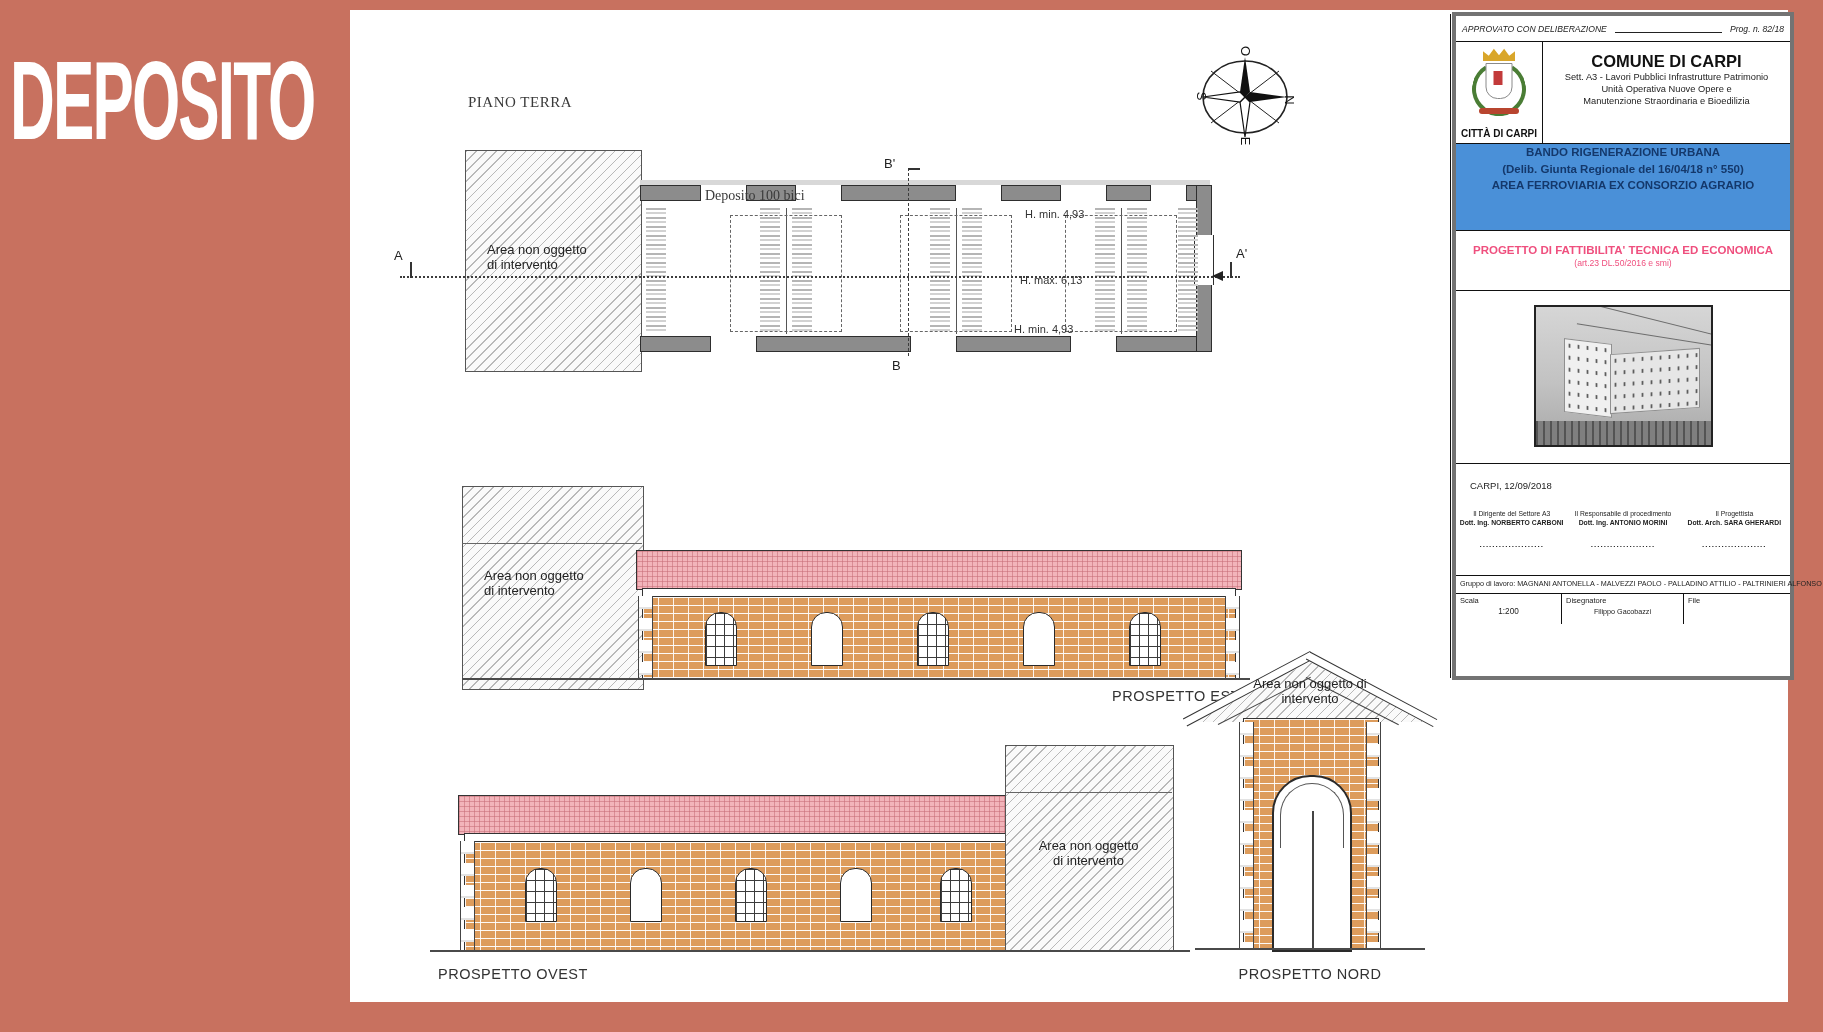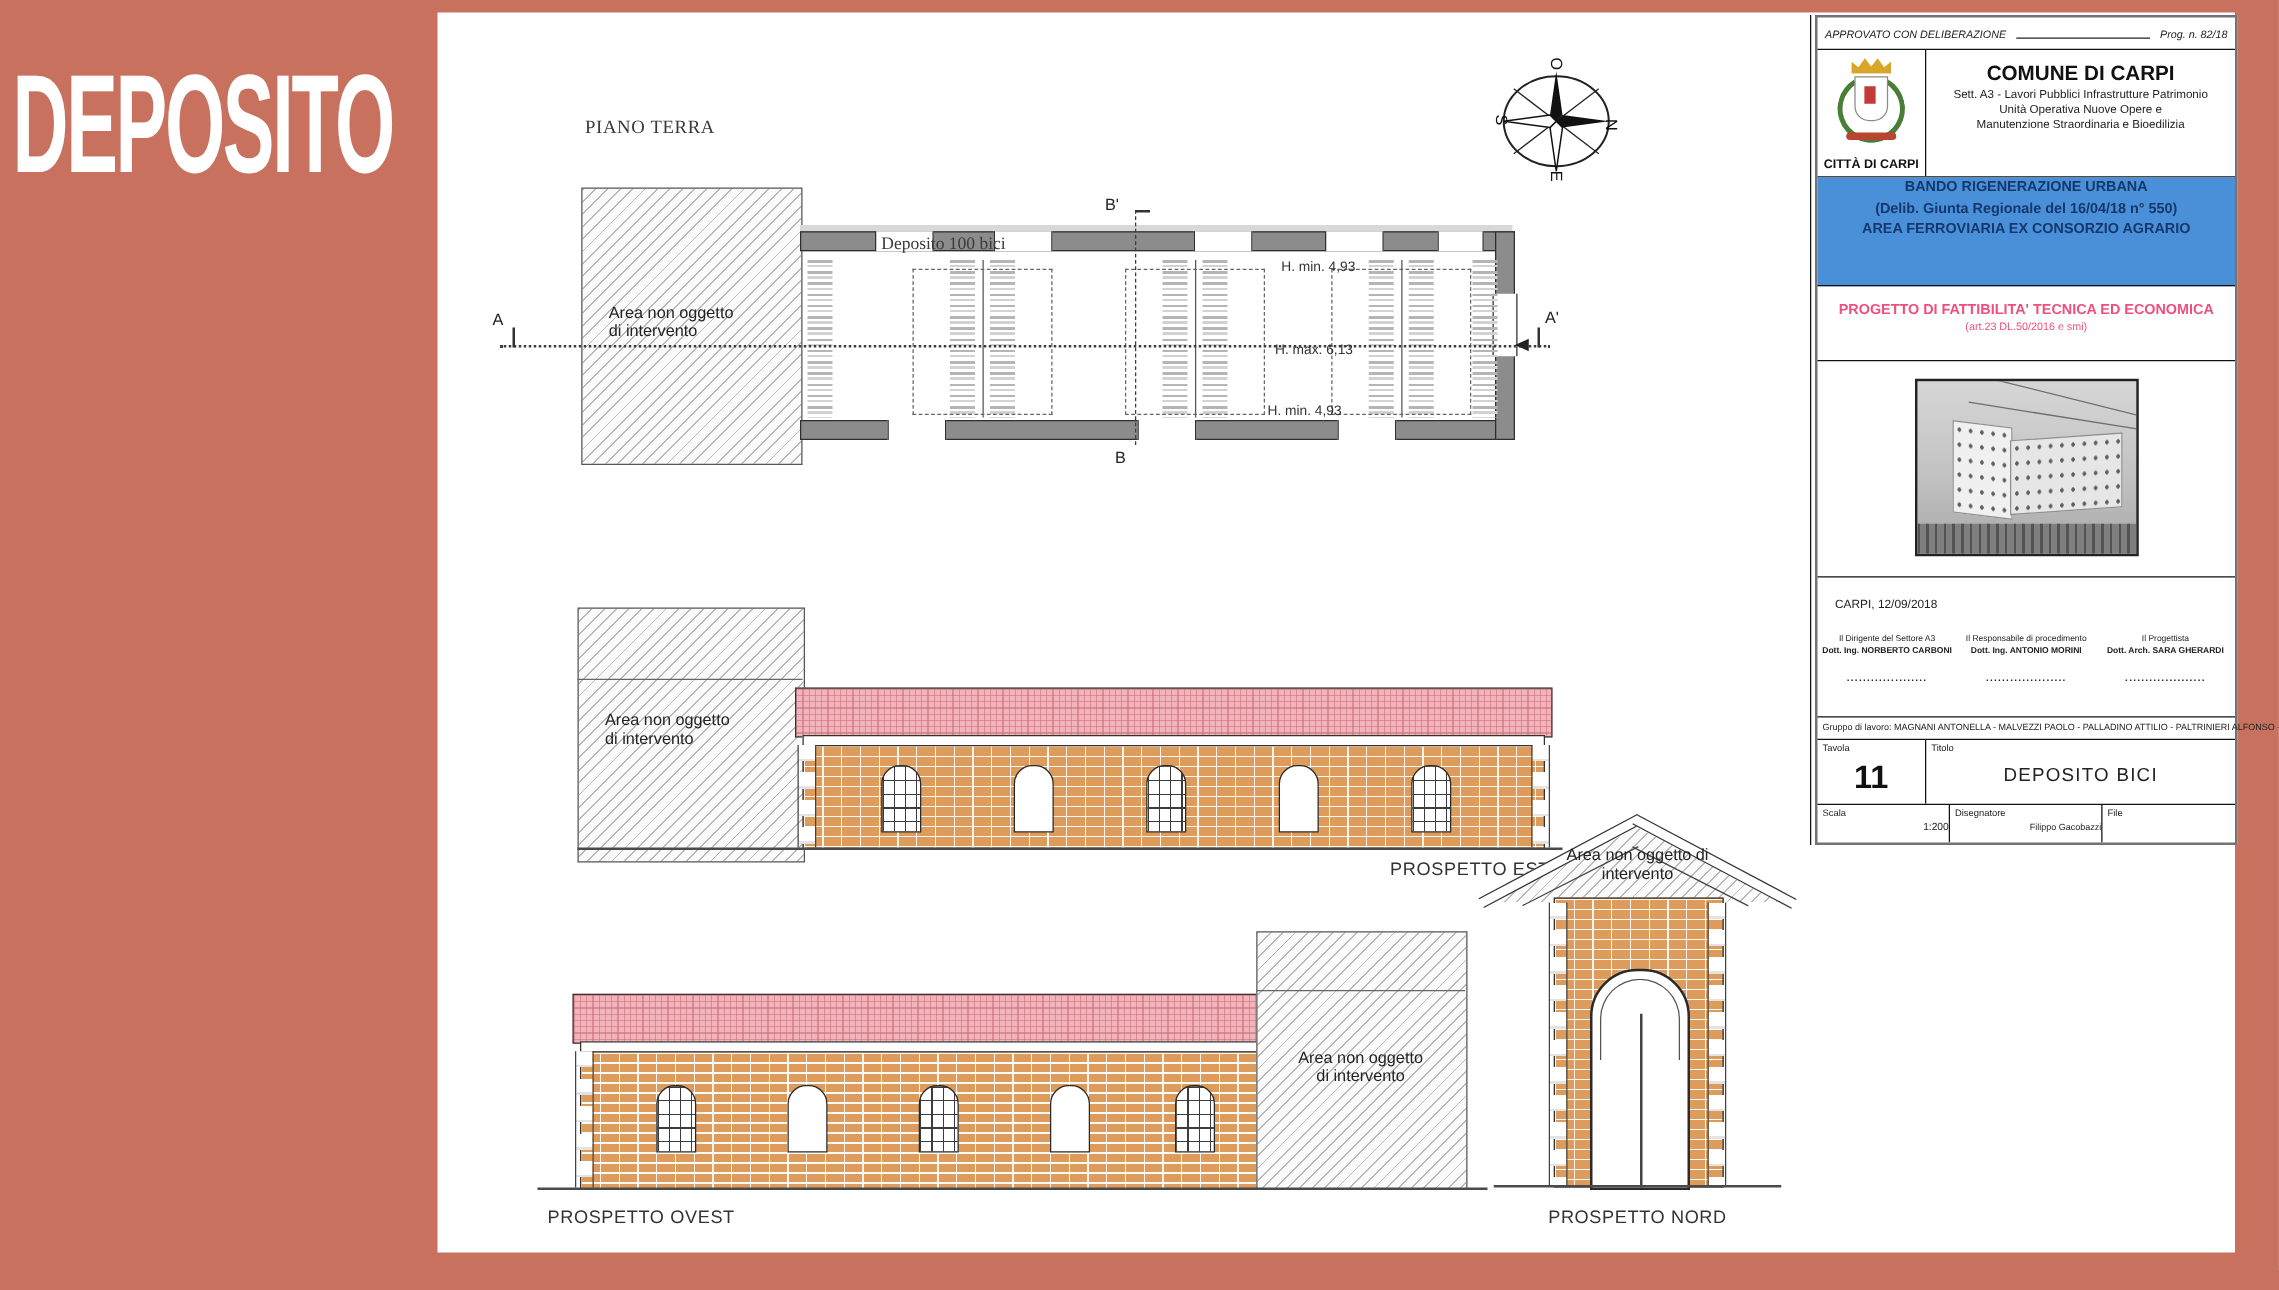--- a/index.html
+++ b/index.html
@@ -45,21 +45,21 @@
   .ground{border-top:2px solid #4a4a4a;}
   .elevlbl{font-size:14.5px;color:#333;letter-spacing:.5px;}
   .slope{background:#fff;border-top:1.6px solid #333;border-bottom:1.6px solid #333;}
   .slope2{background:transparent;border-top:1.1px solid #444;}
   .door{background:#fff;border:2px solid #2a2a2a;border-radius:38px 38px 0 0;}
   .door:before{content:"";position:absolute;left:50%;top:34px;bottom:0;width:1.5px;background:#444;}
   .door:after{content:"";position:absolute;left:6px;right:6px;top:6px;height:64px;border:1.2px solid #555;border-bottom:none;border-radius:32px 32px 0 0;}
   
   .compass text{font-size:13px;fill:#111;}
   
-  .tblock{width:334px;height:660px;border:2px solid #737373;background:#fff;font-color:#111;}
+  .tblock{width:334px;height:660px;border:4px solid #737373;background:#fff;font-color:#111;}
   .tblock:before{content:"";position:absolute;left:-6px;top:-2px;bottom:-2px;width:1.2px;background:#111;}
   .tb-sec{position:relative;box-sizing:border-box;border-bottom:1.5px solid #111;overflow:hidden;}
   .tb-row1{height:26px;display:flex;align-items:center;padding:0 6px;font-style:italic;font-size:8.6px;color:#222;}
   .tb-row1 .uline{flex:1;border-bottom:1px solid #222;margin:0 8px 2px 8px;height:10px;}
   .tb-header{height:102px;display:flex;}
   .crest-cell{width:86px;border-right:1.2px solid #111;position:relative;}
   .citta{position:absolute;bottom:4px;left:0;right:0;text-align:center;font-size:10px;font-weight:700;color:#111;}
   .comune-cell{flex:1;text-align:center;}
   .comune-title{font-size:16.5px;font-weight:700;margin-top:10px;color:#111;}
   .comune-line{font-size:9.3px;color:#222;line-height:1.3;}
@@ -85,21 +85,21 @@
   .sig-dots{font-size:8px;font-weight:700;letter-spacing:1px;margin-top:14px;}
   .tb-gruppo{height:18px;font-size:7.2px;color:#222;white-space:nowrap;padding:3px 4px;box-sizing:border-box;border-bottom:1.5px solid #111;}
   .tb-tavola{height:52px;display:flex;}
   .tav-cell{width:86px;border-right:1.2px solid #111;position:relative;}
   .cell-lab{position:absolute;left:4px;top:2px;font-size:7.5px;color:#222;}
   .tav-num{text-align:center;font-size:26px;font-weight:700;margin-top:14px;color:#111;}
   .titolo-cell{flex:1;position:relative;text-align:center;}
   .titolo-txt{font-size:15px;color:#222;letter-spacing:1px;margin-top:20px;}
   .tb-bottom{height:30px;display:flex;border-bottom:none !important;}
   .bot-cell{position:relative;border-right:1.2px solid #111;box-sizing:border-box;}
-  .bot-val{text-align:right;font-size:8.2px;color:#222;margin-top:13px;}
+  .bot-val{text-align:center;font-size:8.2px;color:#222;margin-top:13px;}
   
   .crest{position:absolute;left:50%;top:6px;transform:translateX(-50%);width:56px;height:66px;}
   .crown{position:absolute;left:50%;top:0;transform:translateX(-50%);width:32px;height:13px;background:#d9a62a;
          clip-path:polygon(0 100%,0 25%,18% 60%,34% 5%,50% 55%,66% 5%,82% 60%,100% 25%,100% 100%);}
   .wreath{position:absolute;width:46px;height:46px;border:4px solid transparent;border-radius:50%;top:14px;}
   .wreathL{left:1px;border-left-color:#4a7d35;border-bottom-color:#4a7d35;transform:rotate(14deg);}
   .wreathR{right:1px;border-right-color:#4a7d35;border-bottom-color:#4a7d35;transform:rotate(-14deg);}
   .shield{position:absolute;left:50%;top:15px;transform:translateX(-50%);width:25px;height:34px;background:#fff;
           border:1px solid #8a8a8a;border-radius:0 0 12px 12px;}
   .shield:after{content:"";position:absolute;left:7px;top:7px;width:9px;height:14px;background:#c23a3a;}
@@ -301,30 +301,20 @@
           <div class="sig-col">
             <div class="sig-role">Il Progettista</div>
             <div class="sig-name">Dott. Arch. SARA GHERARDI</div>
             <div class="sig-dots">....................</div>
           </div>
         </div>
       </div>
 
       <div class="tb-gruppo">Gruppo di lavoro: MAGNANI ANTONELLA - MALVEZZI PAOLO - PALLADINO ATTILIO - PALTRINIERI ALFONSO - ROVATTI MARCO</div>
 
-      <div class="tb-sec tb-tavola">
-        <div class="tav-cell">
-          <div class="cell-lab">Tavola</div>
-          <div class="tav-num">11</div>
-        </div>
-        <div class="titolo-cell">
-          <div class="cell-lab">Titolo</div>
-          <div class="titolo-txt">DEPOSITO BICI</div>
-        </div>
-      </div>
 
       <div class="tb-sec tb-bottom">
         <div class="bot-cell" style="width:106px;">
           <div class="cell-lab">Scala</div>
           <div class="bot-val">1:200</div>
         </div>
         <div class="bot-cell" style="width:122px;">
           <div class="cell-lab">Disegnatore</div>
           <div class="bot-val" style="font-size:7.2px;">Filippo Gacobazzi</div>
         </div>

